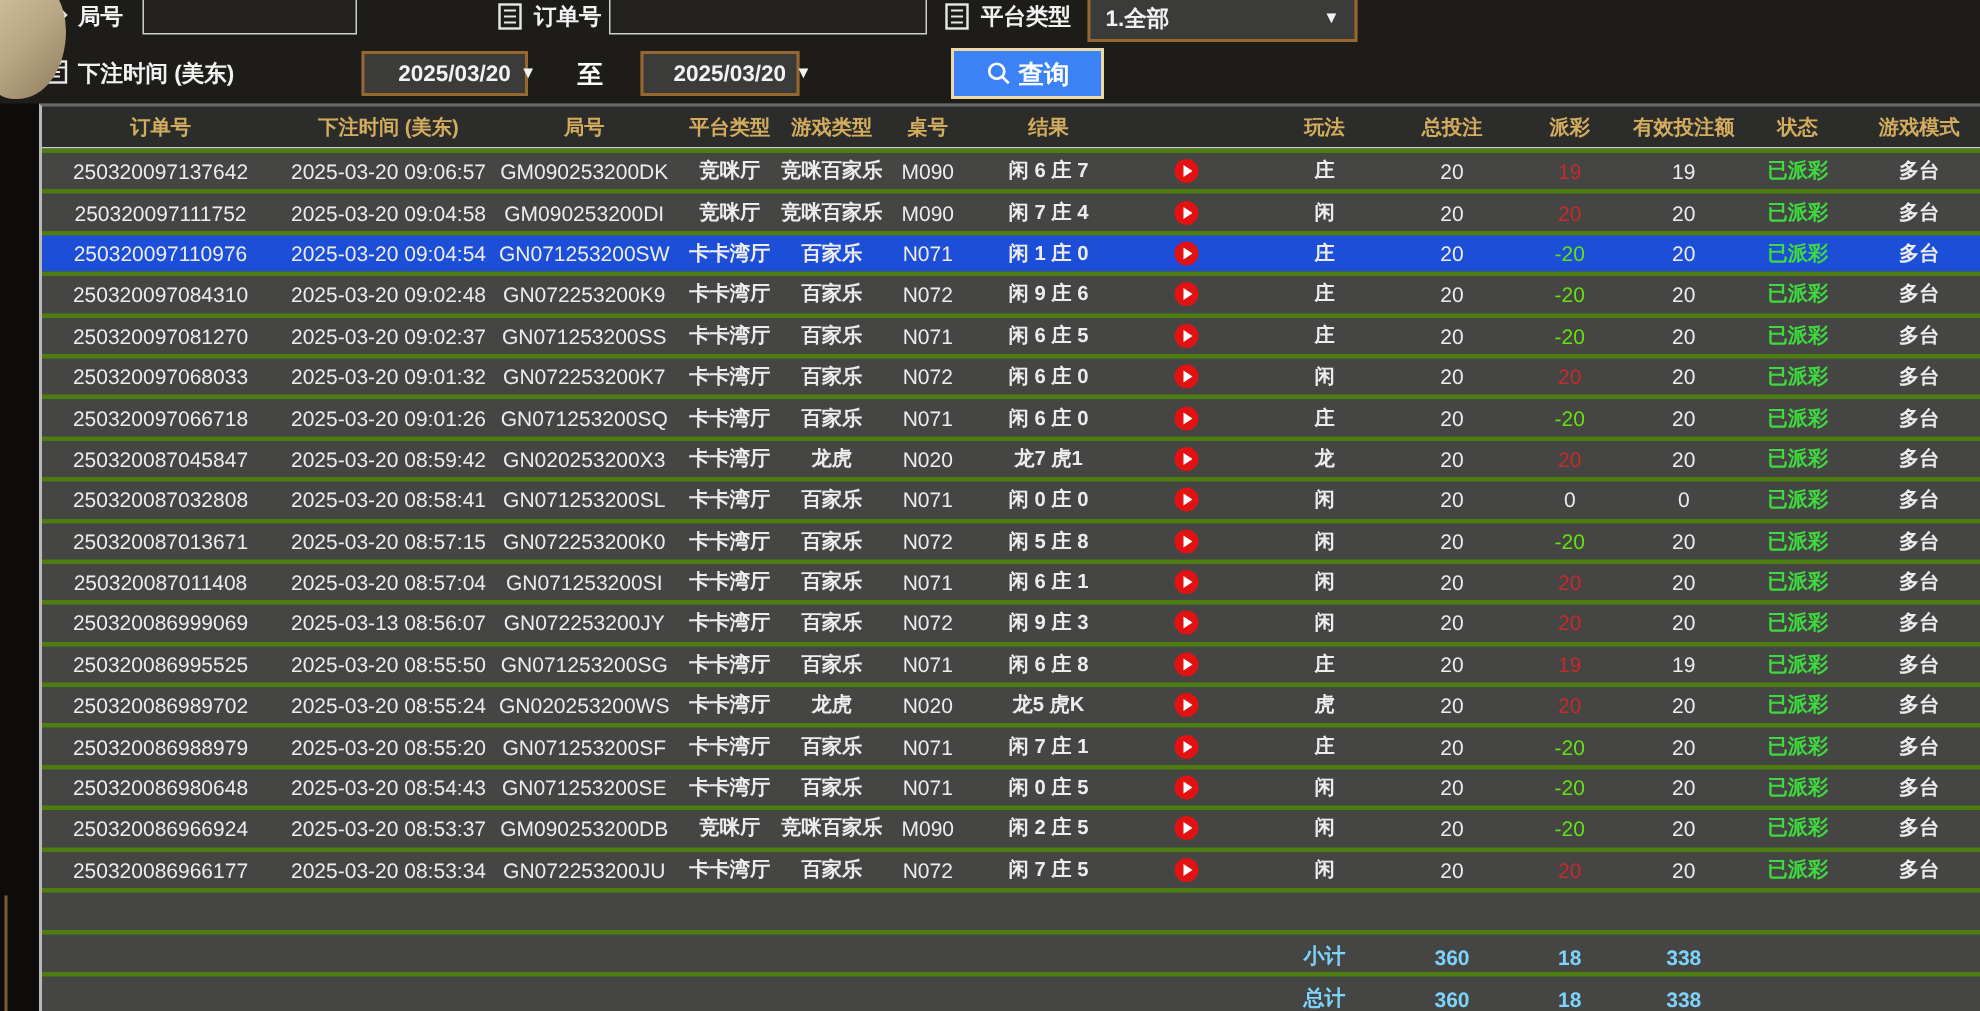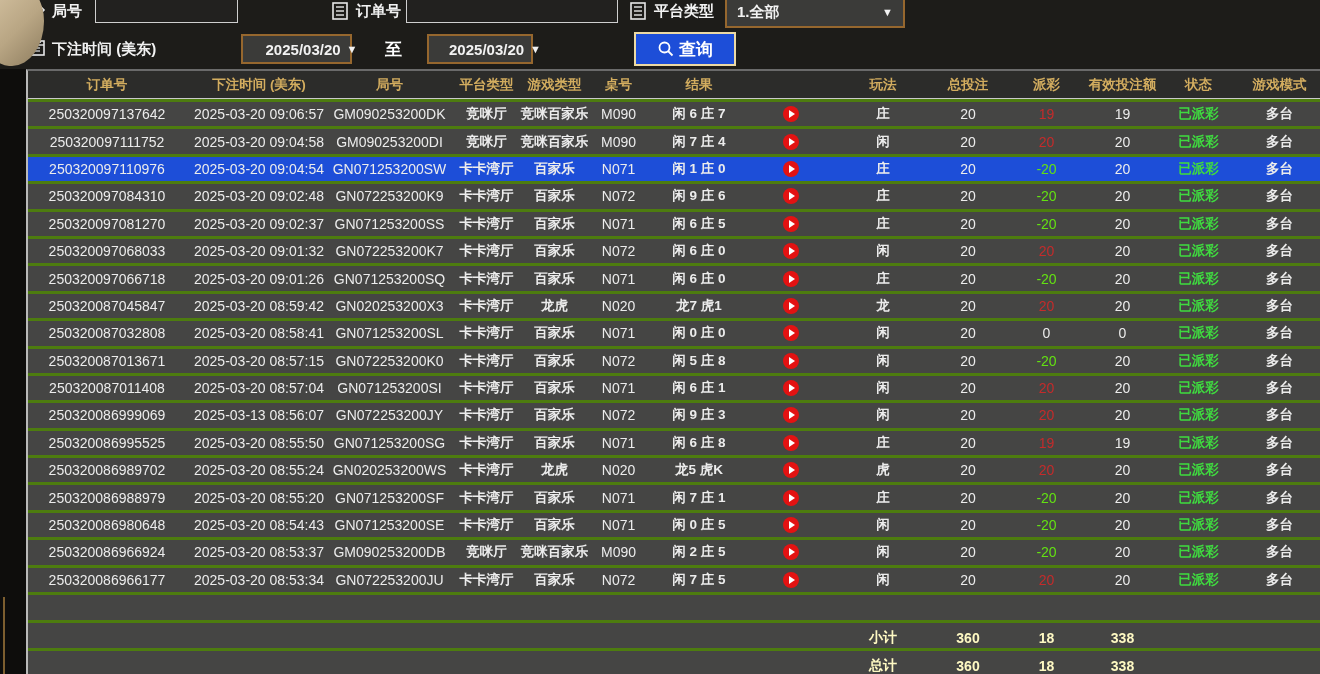--- a/index.html
+++ b/index.html
@@ -14,21 +14,21 @@
   .f-icon svg{width:20px;height:20px;display:block;}
   .text-input{position:absolute;height:26px;background:#22211f;border:1px solid #cfcfcf;
               color:#eee;font-size:14px;padding:0 6px;outline:none;box-sizing:border-box;}
   .sel{position:absolute;background:#3b3b39;border:2px solid #96672e;color:#f2f2f2;
        font-size:15px;font-weight:700;display:flex;align-items:center;box-sizing:border-box;
        padding:0 10px;cursor:pointer;}
   .sel .caret{margin-left:auto;font-size:11px;}
   .sel.date{justify-content:center;padding-left:40px;}
   .sel.date .caret{margin-left:6px;}
   .to-label{position:absolute;color:#fff;font-size:17px;font-weight:700;}
-  .query-btn{position:absolute;left:634px;top:32px;width:102px;height:34px;background:#1d4ed8;
+  .query-btn{position:absolute;left:634px;top:32px;width:102px;height:34px;background:#3b82f6;
              border:2px solid #ecd9a4;color:#fff;font-size:17px;font-weight:700;
              display:flex;align-items:center;justify-content:center;gap:4px;cursor:pointer;box-sizing:border-box;}
   .query-btn svg{width:18px;height:18px;}
 
   
   .corner-blob{position:absolute;left:-14px;top:-16px;width:58px;height:82px;
                background:linear-gradient(135deg,#d8c6a5 0%,#b9a684 55%,#8d7c5e 100%);
                border-radius:0 45% 55% 40%;}
   .gold-line{position:absolute;left:3px;top:597px;width:2px;height:77px;background:#7d5e2f;}
 
@@ -42,21 +42,21 @@
   .hcell{color:#d3ad5f;font-size:13.5px;font-weight:700;text-align:center;white-space:nowrap;}
   .cell{color:#ececec;font-size:13.5px;text-align:center;white-space:nowrap;font-weight:700;
         display:flex;align-items:center;justify-content:center;}
   .cell.num{font-weight:400;font-size:14px;}
   .pay-red{color:#c42b2b;}
   .pay-green{color:#63e112;}
   .pay-white{color:#ececec;}
   .status{color:#3fda3f;}
   .sel-row{background:#1d4ed8;}
   .totals{height:28px;}
-  .totals .cell{color:#fef9c3;font-weight:700;font-size:14px;margin-top:34px;}
+  .totals .cell{color:#7dd3fc;font-weight:700;font-size:14px;margin-top:34px;}
   .filler{height:27px;}
   .play{width:16px;height:16px;border-radius:50%;background:#e31212;display:inline-flex;
         align-items:center;justify-content:center;}
   .play::after{content:"";border-left:6px solid #fff;border-top:4px solid transparent;
                border-bottom:4px solid transparent;margin-left:2px;}
 </style>
 </head>
 <body>
 
 <div class="screen">

